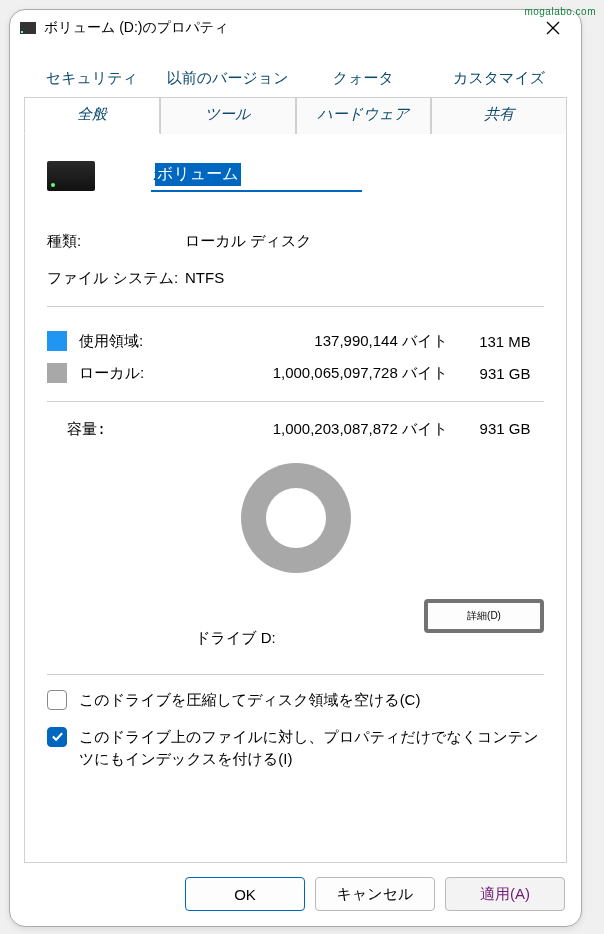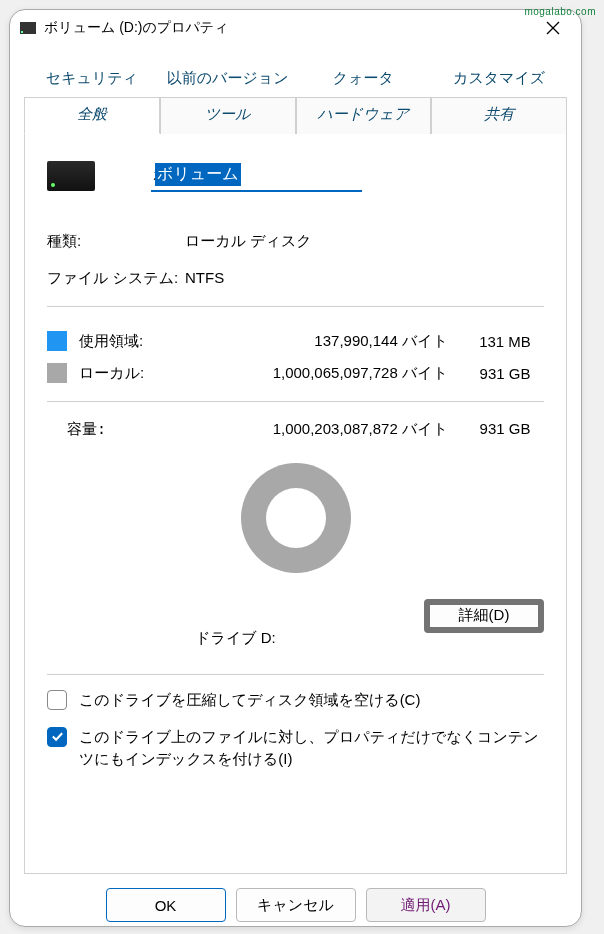--- a/index.html
+++ b/index.html
@@ -218,24 +218,24 @@
   }
   .drive-label-text {
     flex: 1;
     text-align: center;
     font-size: 15px;
     margin-top: 46px;
   }
   .detail-btn {
     width: 120px;
     height: 34px;
-    border: 6px solid #737373;
+    border: 4px solid #737373;
     background: #fdfdfd;
     border-radius: 4px;
-    font-size: 15px;
+    font-size: 10px;
     cursor: pointer;
   }
 
   .chk-row {
     display: flex;
     align-items: flex-start;
     gap: 12px;
     font-size: 15px;
     margin-top: 14px;
     line-height: 1.5;
@@ -253,23 +253,23 @@
   }
   .chk.checked {
     background: #0067c0;
     border-color: #0067c0;
   }
   .chk.checked svg { width: 13px; height: 13px; }
   .chk.checked svg polyline { stroke: #fff; stroke-width: 2.2; fill: none; }
 
   .footer {
     display: flex;
-    justify-content: center;
+    justify-content: flex-end;
     gap: 10px;
-    padding: 14px 16px 4px 16px;
+    padding: 14px 16px 15px 16px;
   }
   .footer button {
     width: 120px;
     height: 34px;
     border: 1px solid #b8b8b8;
     background: #fdfdfd;
     border-radius: 4px;
     font-size: 15px;
     cursor: pointer;
   }

